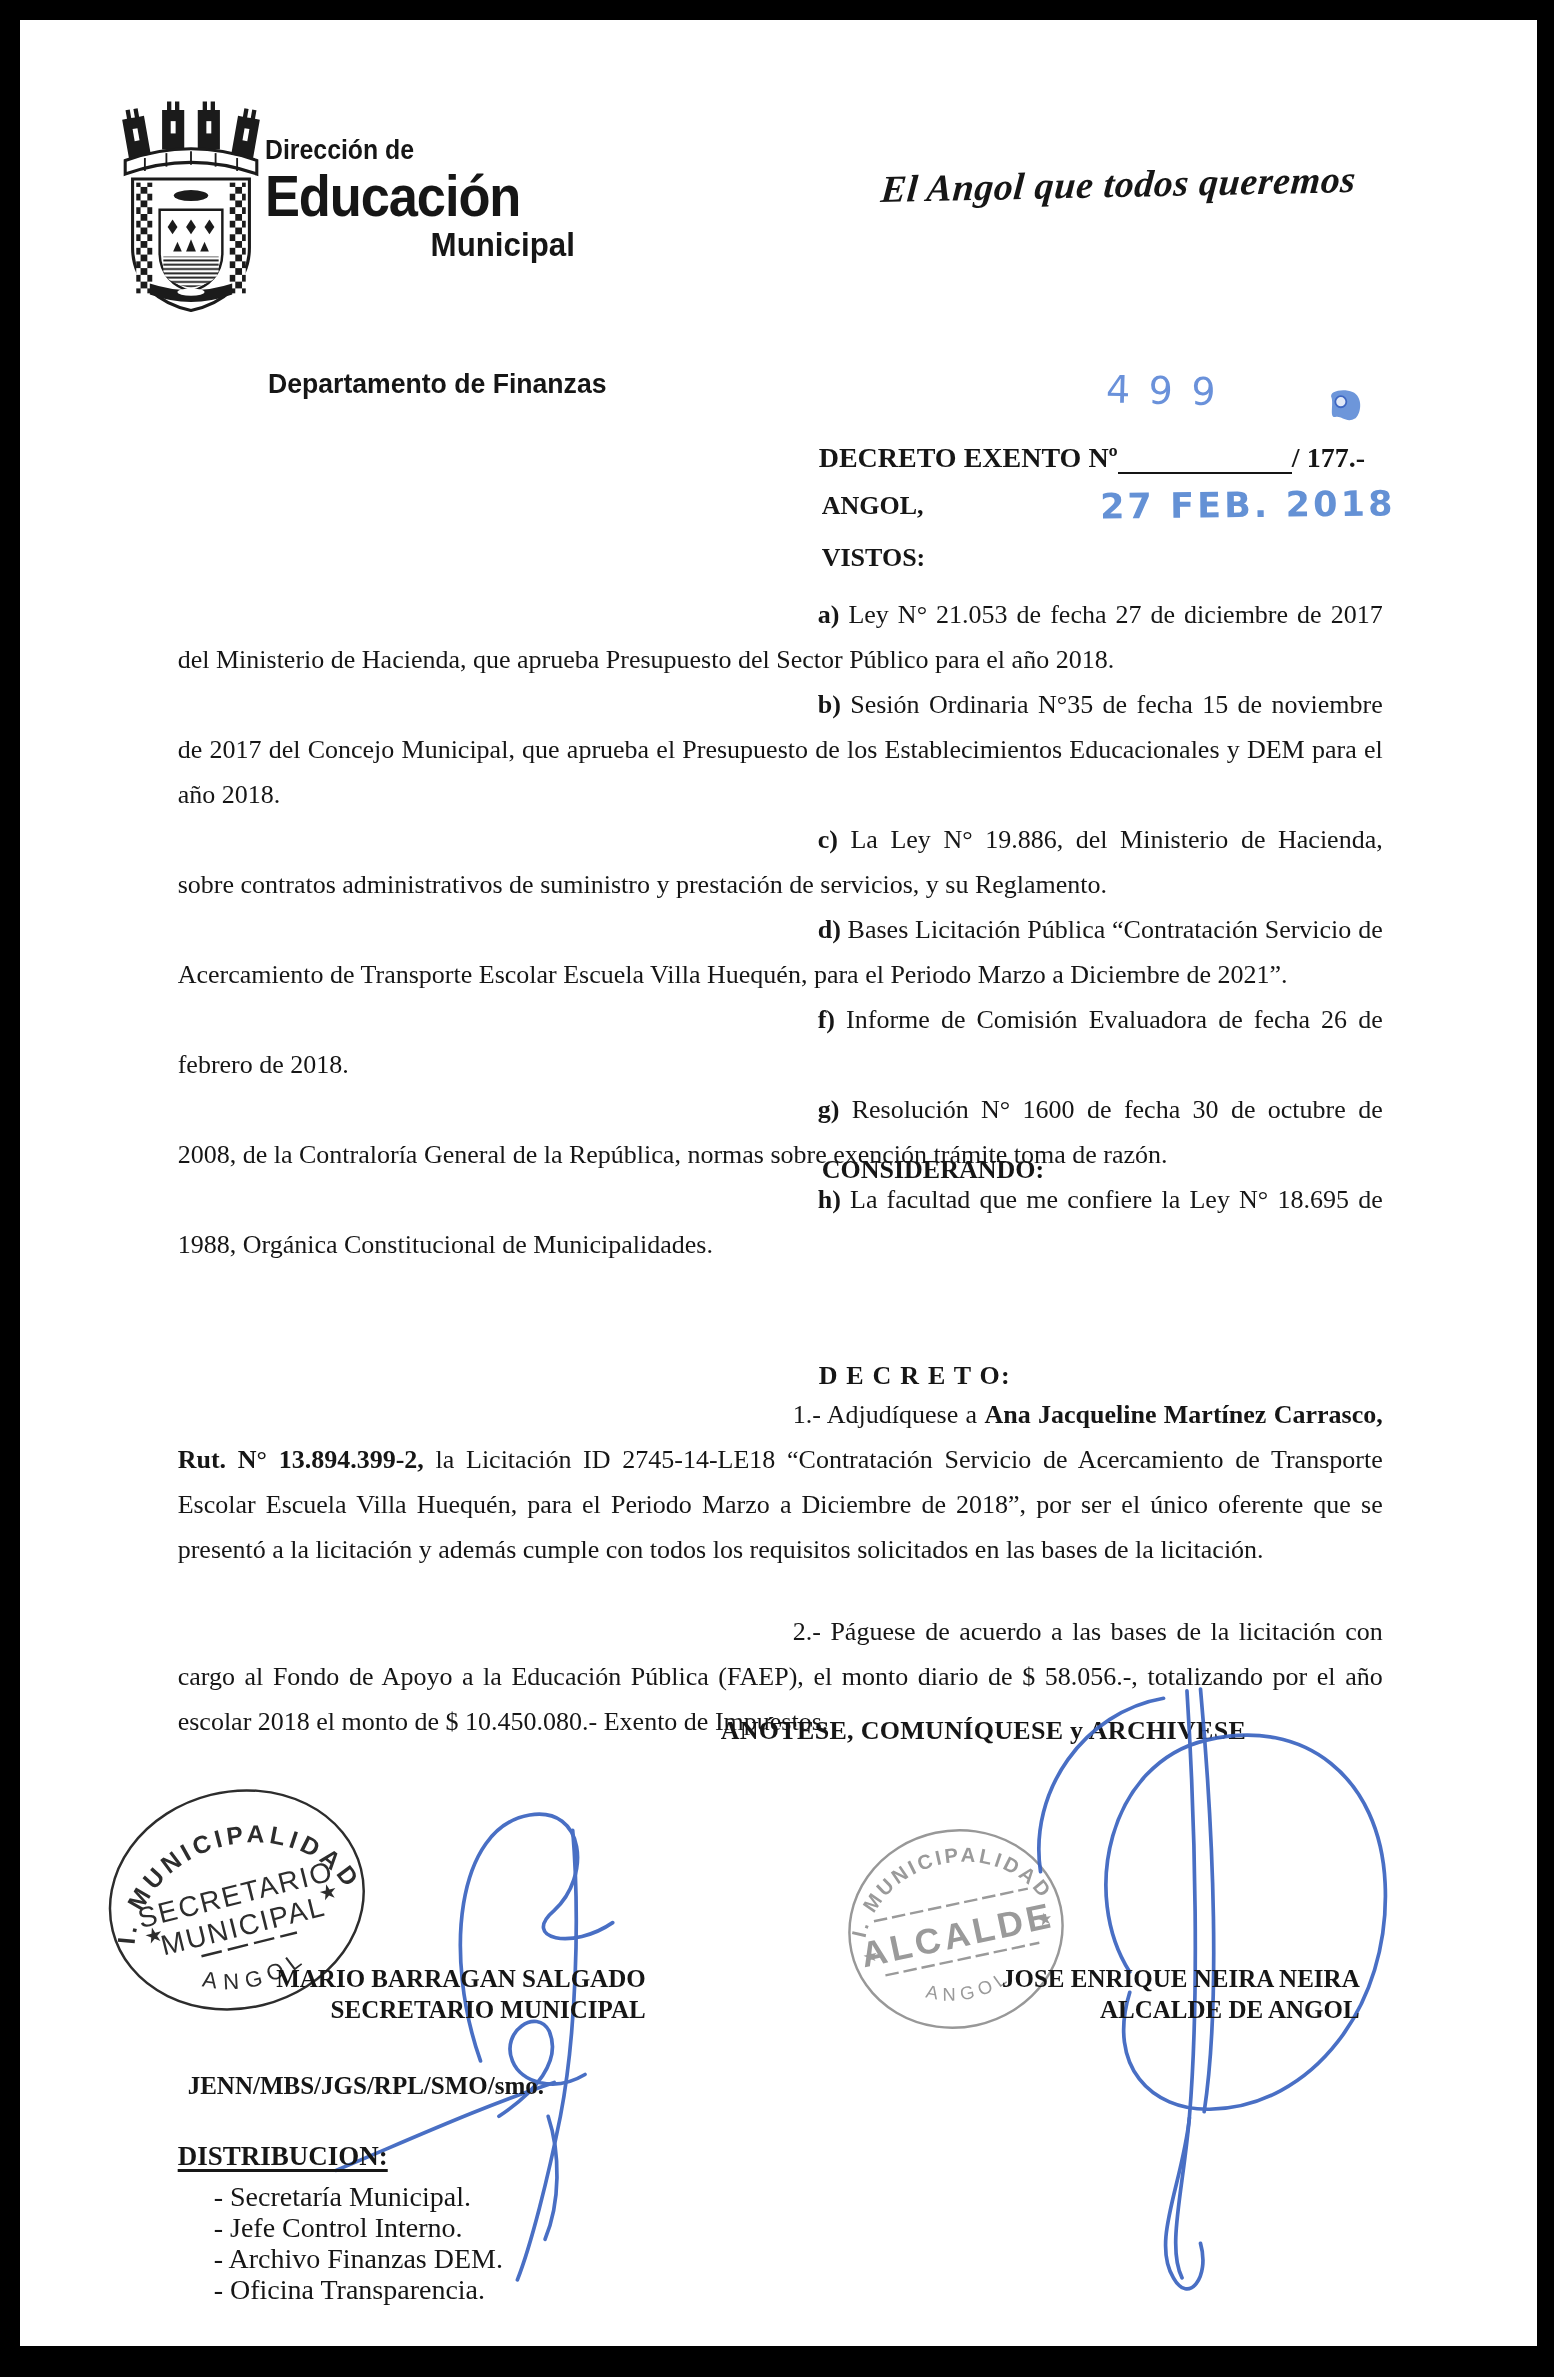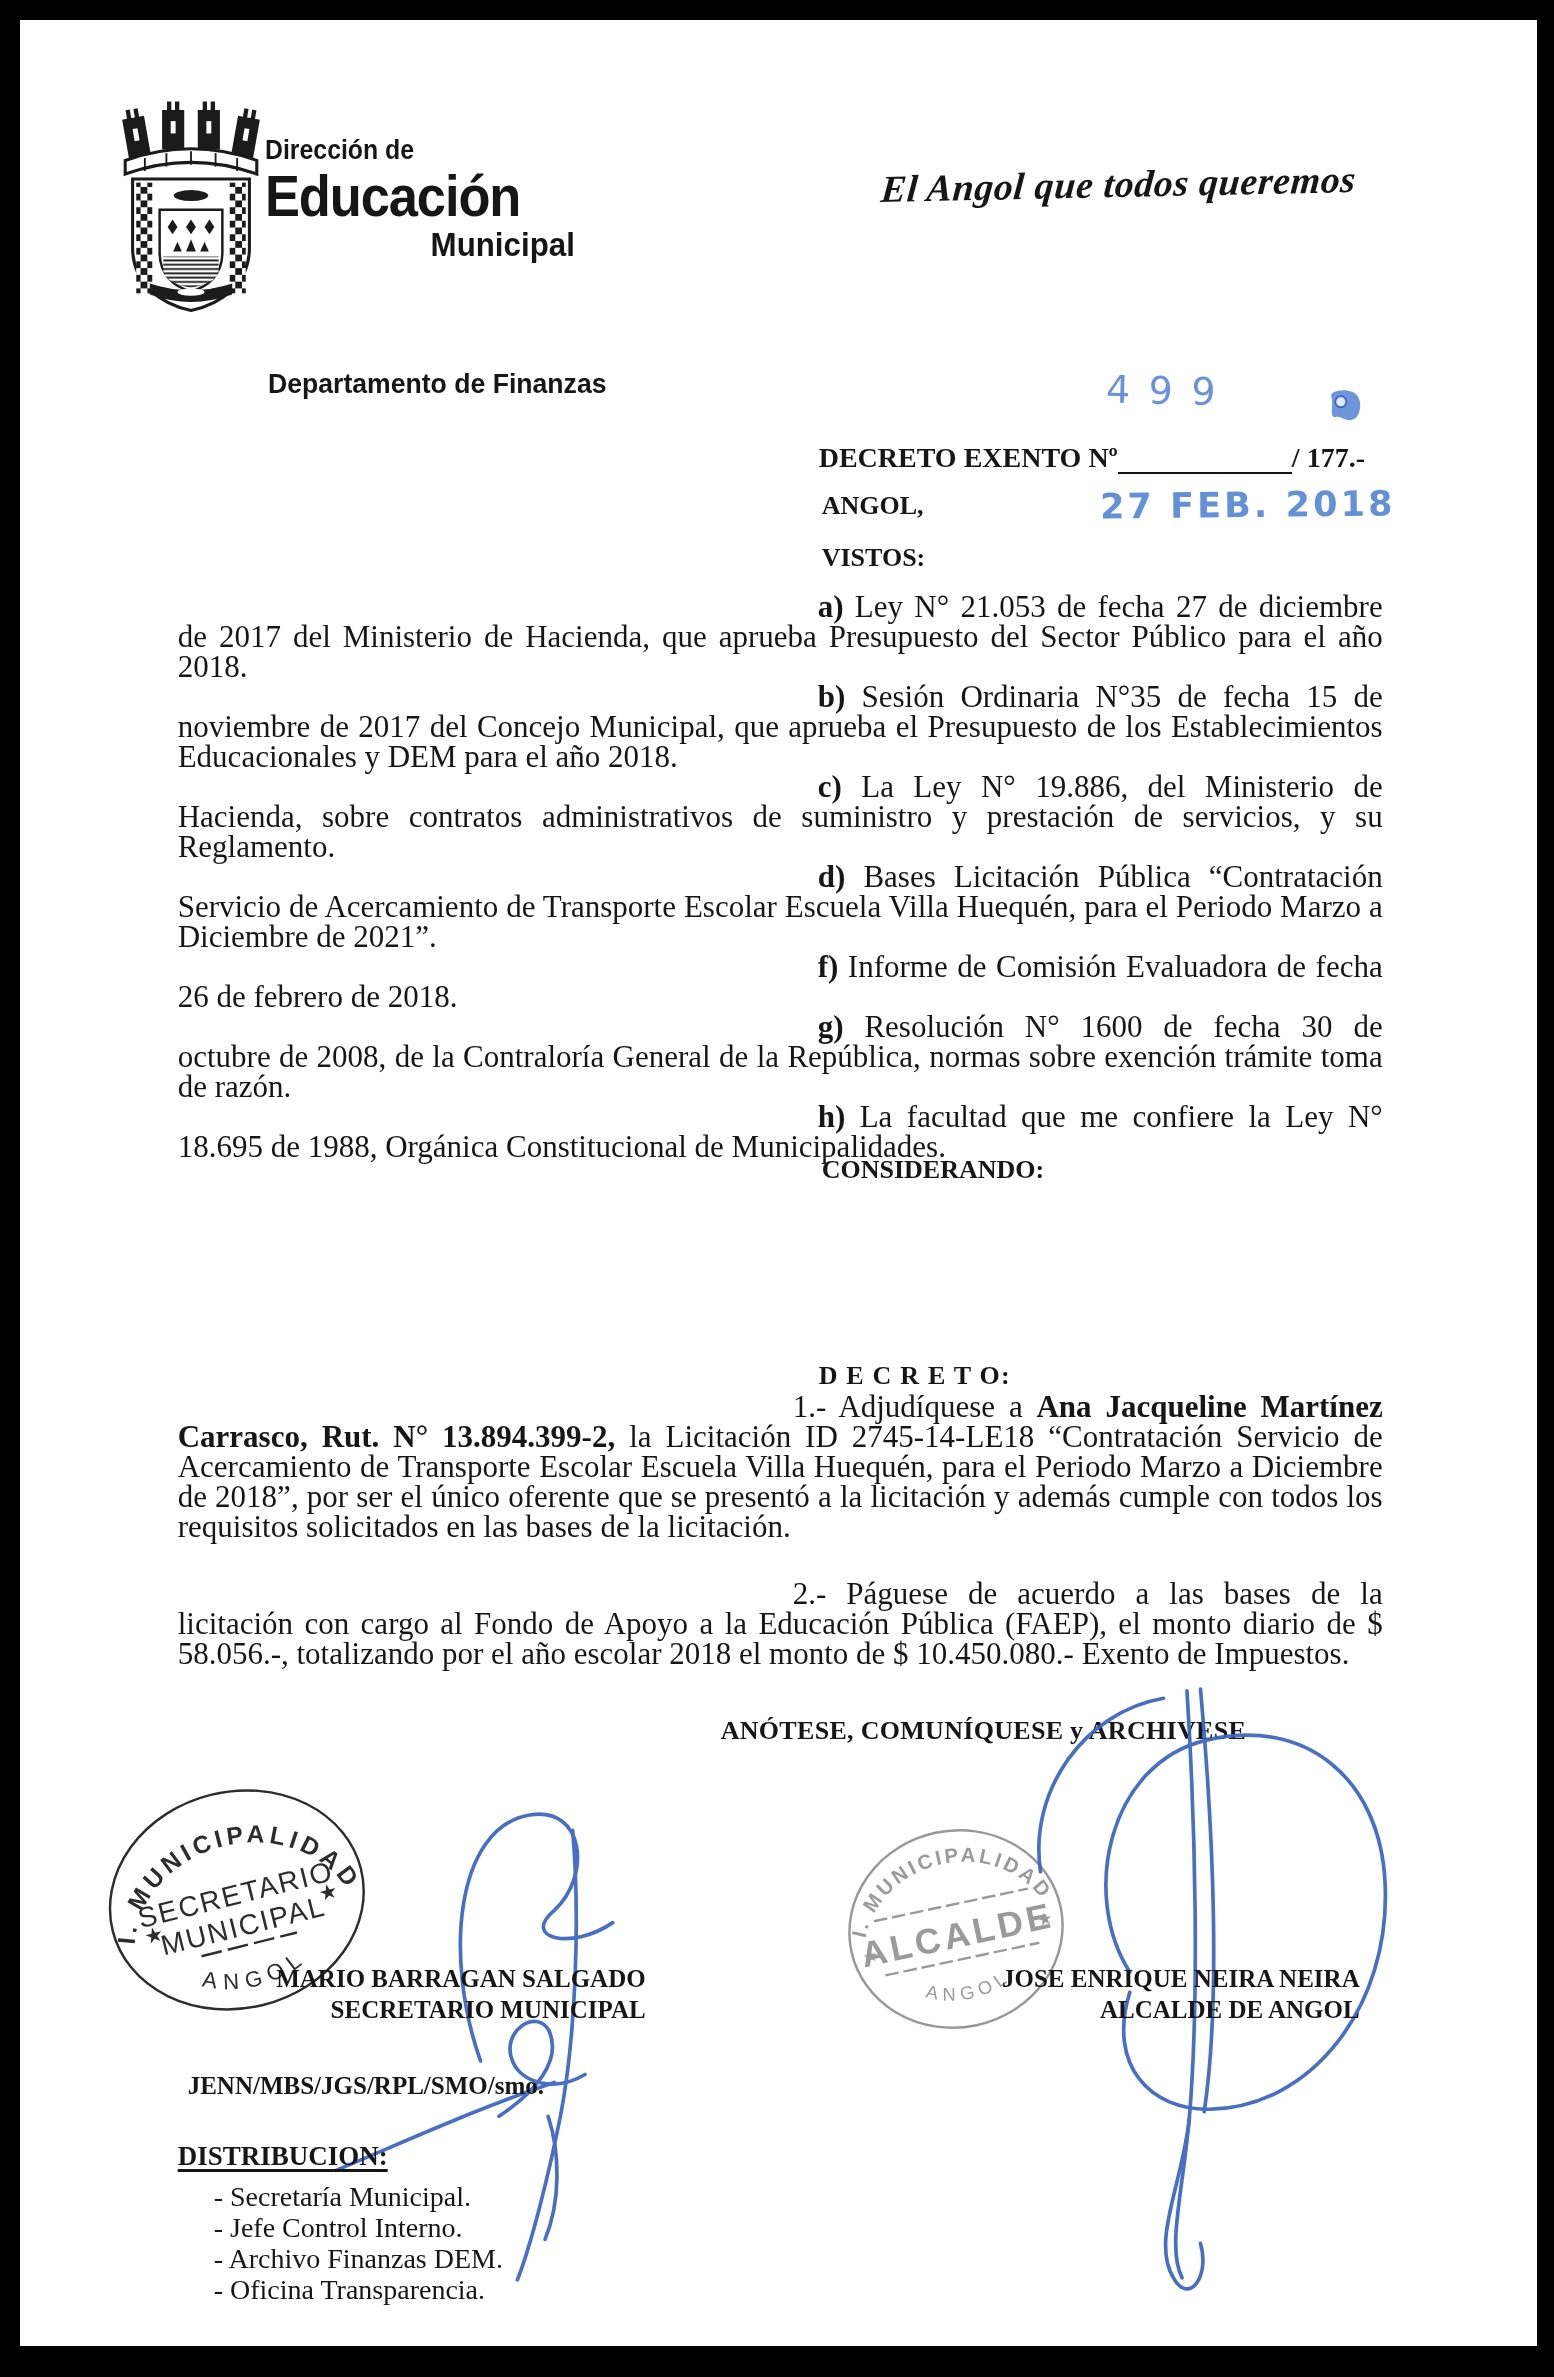--- a/index.html
+++ b/index.html
@@ -18,21 +18,21 @@
   
   .decline{display:flex;align-items:flex-end;font-size:28px;font-weight:bold;margin-top:15px;}
   .blank{display:inline-block;width:174px;border-bottom:2.5px solid #151515;height:18.5px;}
   .hserif{font-size:26px;font-weight:bold;}
   
   .blue-num{font-family:"DejaVu Sans",sans-serif;font-size:38px;color:#5a86d6;letter-spacing:18.5px;
             transform:rotate(1.5deg);opacity:.9;}
   .blue-date{font-family:"DejaVu Sans",sans-serif;font-size:35px;font-weight:bold;color:#4f82d0;
              letter-spacing:3.1px;transform:rotate(-.6deg);opacity:.88;}
   
-  .flow{width:1205px;font-size:31px;line-height:30px;text-align:justify;}
+  .flow{width:1205px;font-size:26px;line-height:45px;text-align:justify;}
   .par{margin:0;text-indent:640px;}
   .par-c{margin:0;text-indent:625px;}
   .par-d{margin:0 0 37px 0;text-indent:615px;}
   .closing{font-size:26px;font-weight:bold;letter-spacing:0.3px;}
   .name-block{width:492px;text-align:right;font-size:25px;font-weight:bold;line-height:31px;}
   .initials{font-size:25px;font-weight:bold;}
   .dist-h{font-size:27px;font-weight:bold;text-decoration:underline;text-decoration-thickness:2.5px;text-underline-offset:4.3px;}
   .dist-line{font-size:28px;line-height:31px;margin-left:36px;}
   svg text{font-family:"Liberation Sans","DejaVu Sans",sans-serif;}
 </style>

